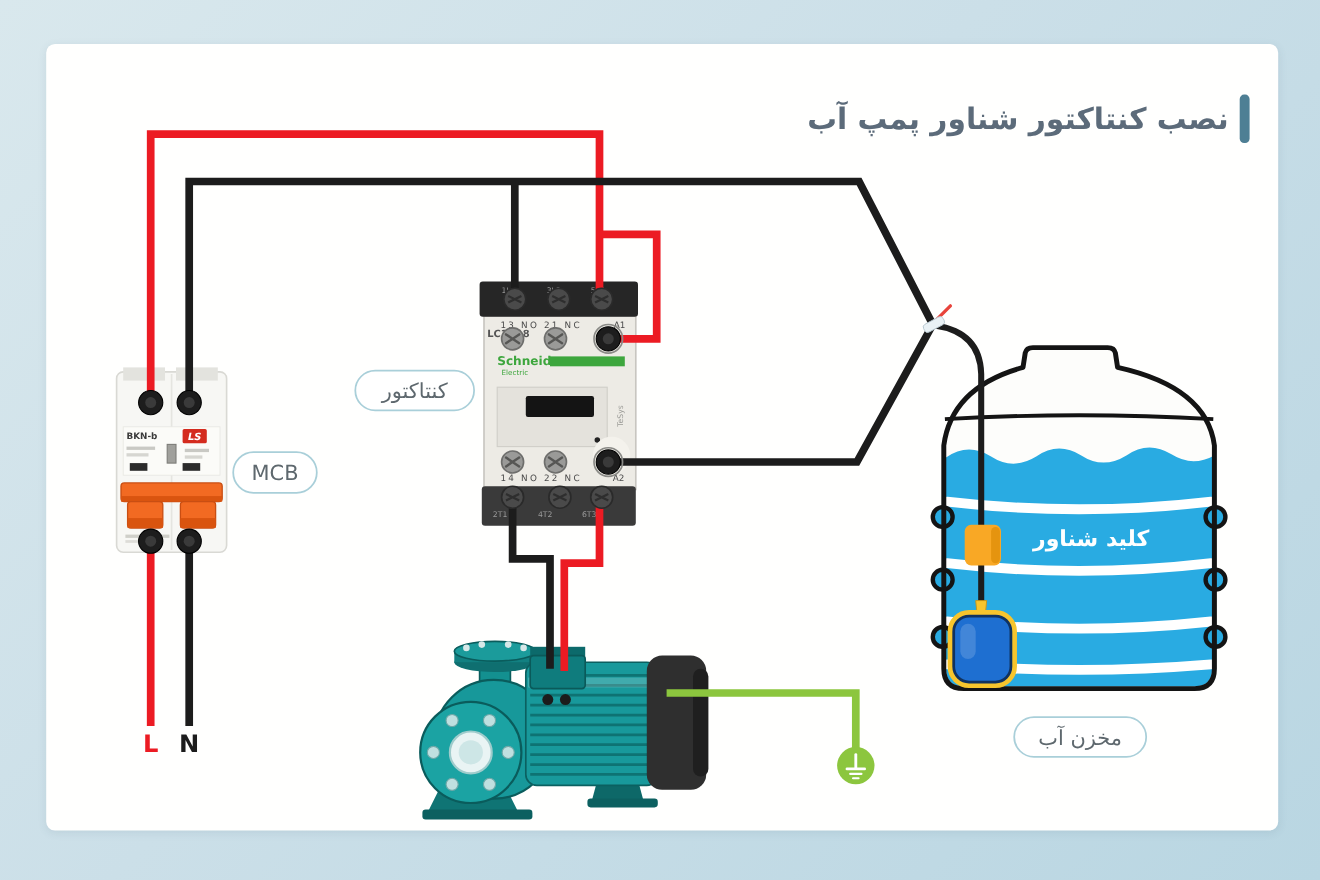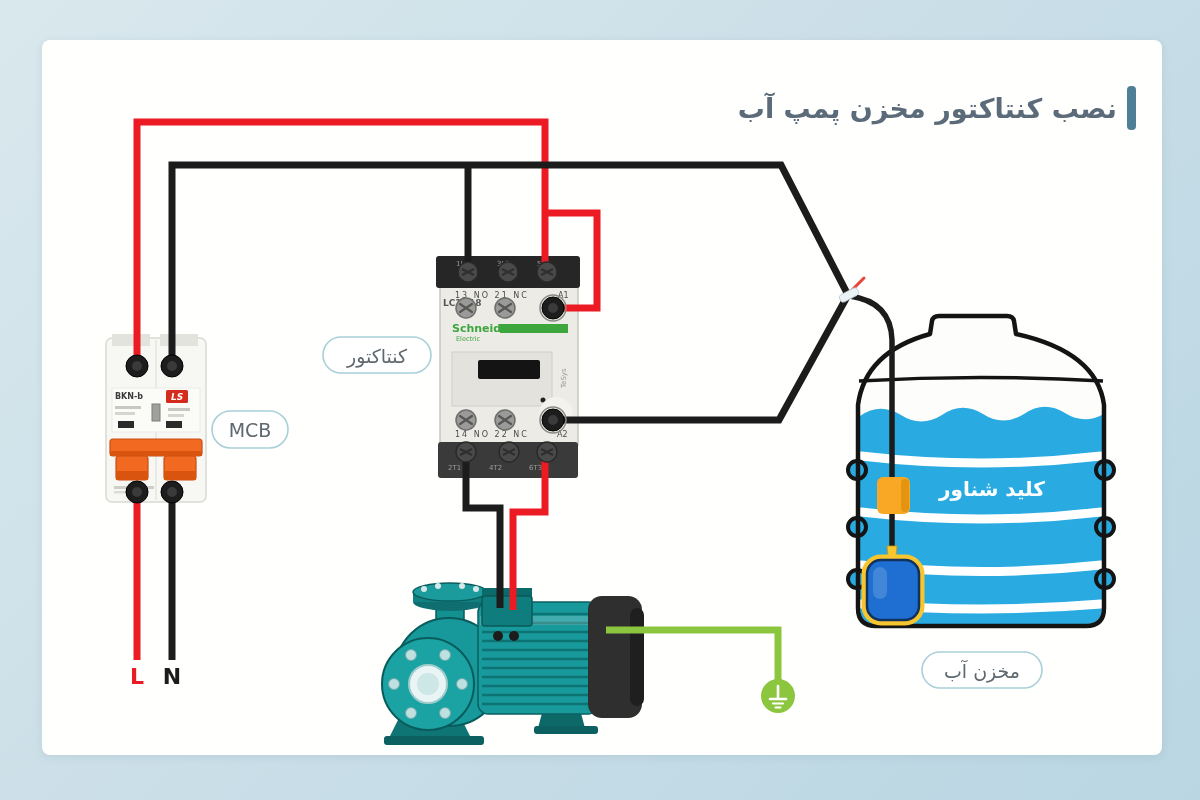--- a/index.html
+++ b/index.html
@@ -29,21 +29,21 @@
   .pill-text{fill:#5e686e;font-size:19px;}
   .tiny-strip{fill:#9a9a9a;font-size:7px;}
   .tiny-body{fill:#4b4b4b;font-size:8px;}
 </style>
 </head>
 <body>
 
 <div class="card"></div>
 
 <div class="title-block">
-  <span class="title-text">نصب کنتاکتور مخزن پمپ آب</span>
+  <span class="title-text">نصب کنتاکتور شناور پمپ آب</span>
   <span class="title-bar"></span>
 </div>
 
 <svg class="diagram" viewBox="0 0 1200 800">
   <defs>
     <g id="screwG">
       <circle r="10" fill="#9a9a98" stroke="#6e6e6c" stroke-width="1.5"></circle>
       <path d="M-6,-4 L6,4 M-6,4 L6,-4" stroke="#565654" stroke-width="2.2" stroke-linecap="round"></path>
     </g>
     <g id="screwDark">

